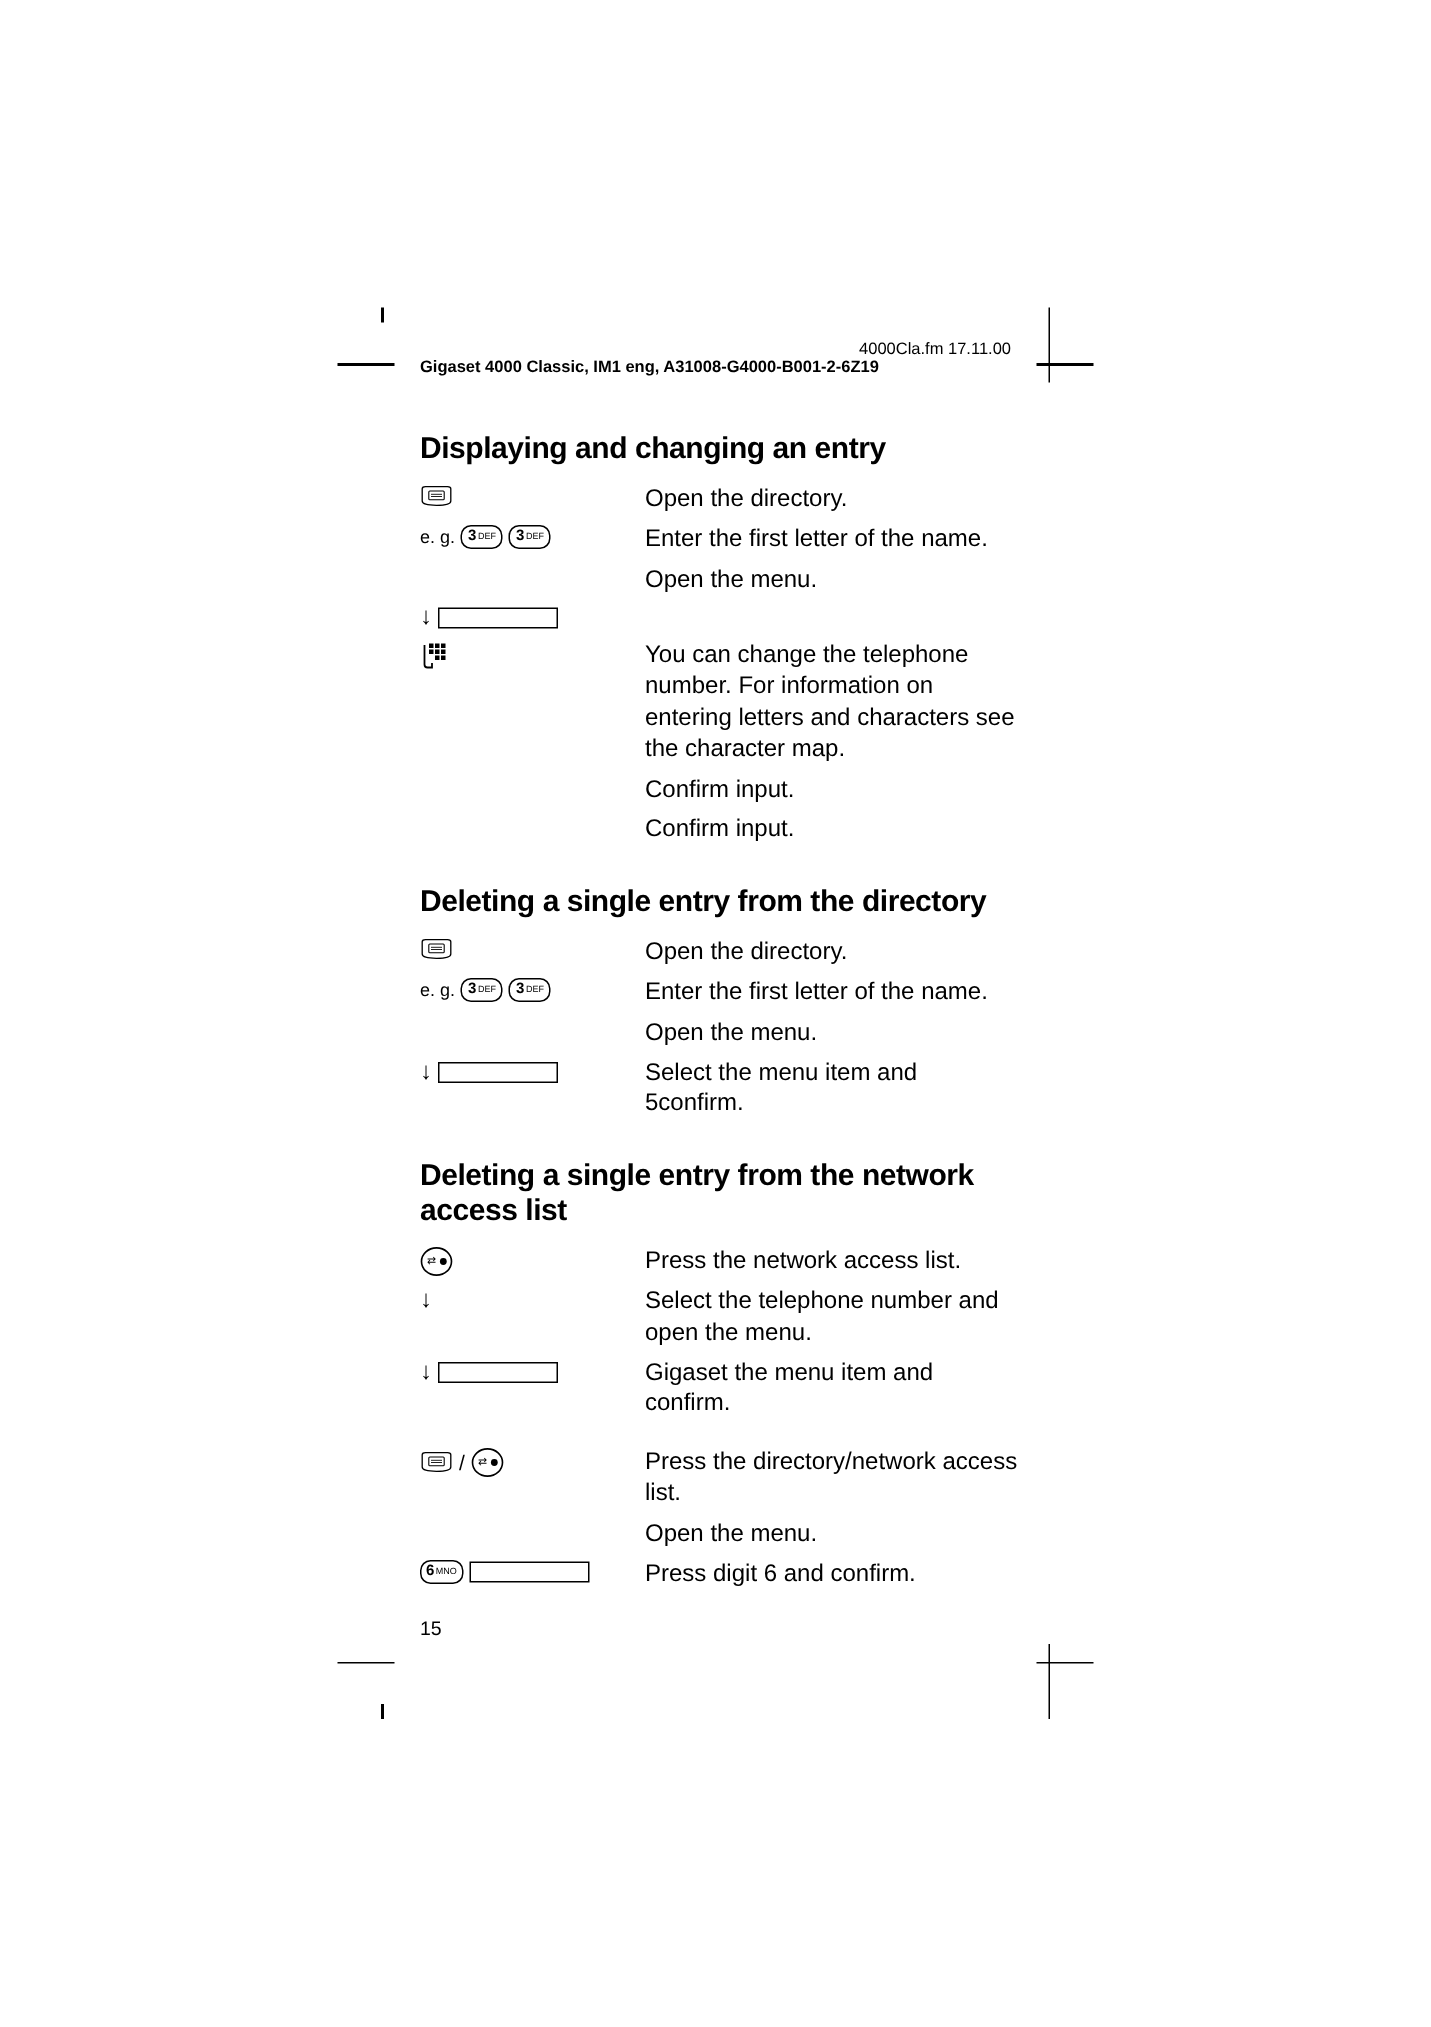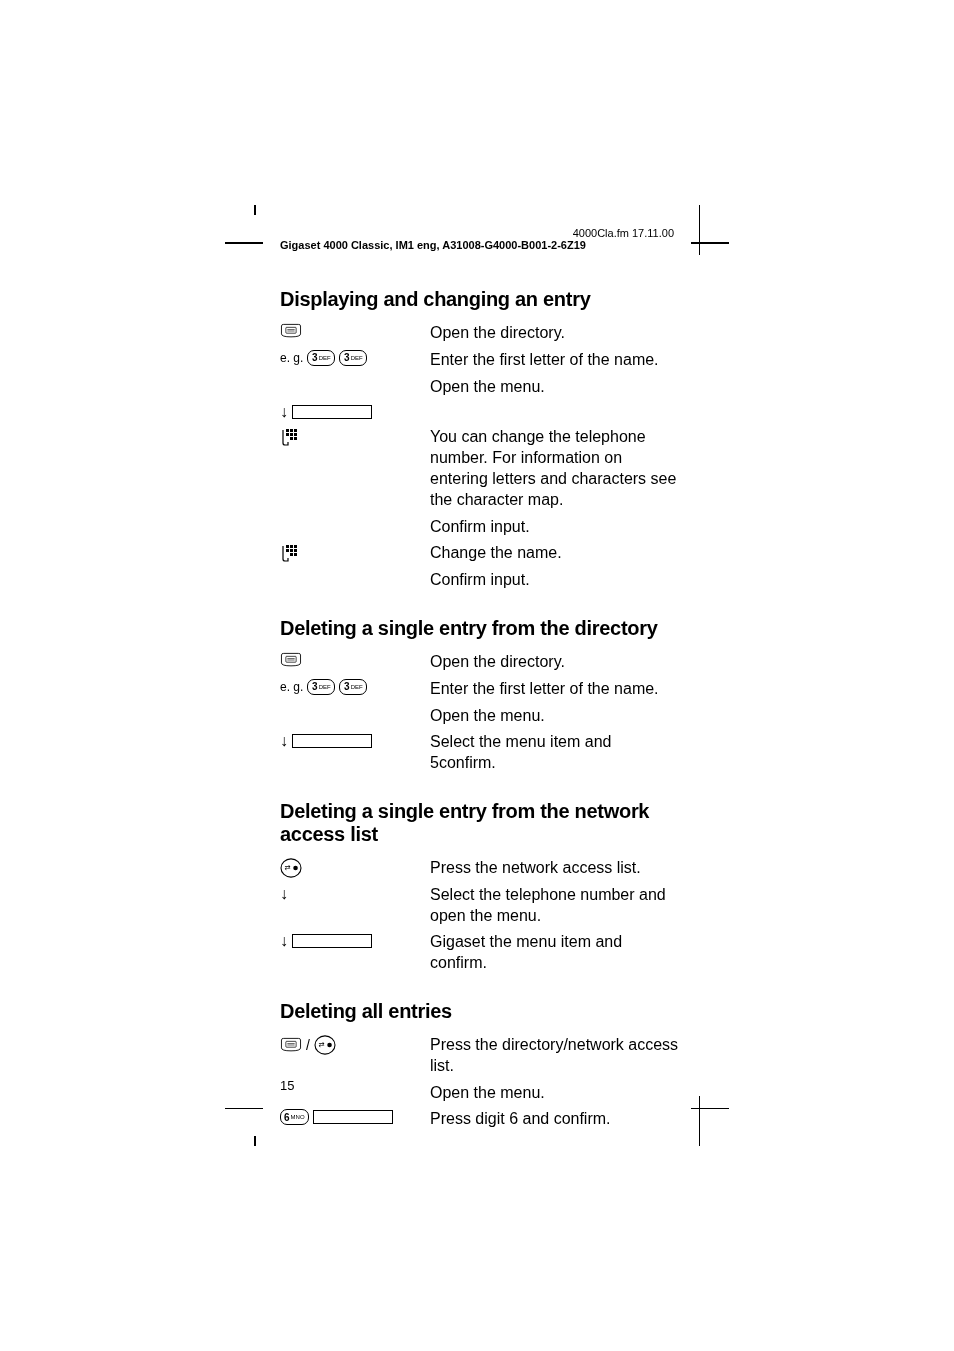--- a/index.html
+++ b/index.html
@@ -195,36 +195,20 @@
       </svg>
     </div>
     <div class="text-col">You can change the telephone number. For information on entering letters and characters see the character map.</div>
   </div>
 
   <div class="row">
     <div class="icon-col"></div>
     <div class="text-col">Confirm input.</div>
   </div>
 
-  <div class="row">
-    <div class="icon-col">
-      <svg width="20" height="20" viewBox="0 0 20 20">
-        <path d="M 3 3 L 3 16 Q 3 18 5 18 L 8 18 L 8 15" fill="none" stroke="#000" stroke-width="1.2"></path>
-        <rect x="6" y="2" width="3" height="3" fill="#000"></rect>
-        <rect x="10" y="2" width="3" height="3" fill="#000"></rect>
-        <rect x="14" y="2" width="3" height="3" fill="#000"></rect>
-        <rect x="6" y="6" width="3" height="3" fill="#000"></rect>
-        <rect x="10" y="6" width="3" height="3" fill="#000"></rect>
-        <rect x="14" y="6" width="3" height="3" fill="#000"></rect>
-        <rect x="10" y="10" width="3" height="3" fill="#000"></rect>
-        <rect x="14" y="10" width="3" height="3" fill="#000"></rect>
-      </svg>
-    </div>
-    <div class="text-col">Change the name.</div>
-  </div>
 
   <div class="row">
     <div class="icon-col"></div>
     <div class="text-col">Confirm input.</div>
   </div>
 
   <div class="section-gap"></div>
 
   <h2>Deleting a single entry from the directory</h2>
 
@@ -293,21 +277,20 @@
   <div class="row">
     <div class="icon-col">
       <span class="arrow-down">↓</span>
       <span class="menu-box"></span>
     </div>
     <div class="text-col">Gigaset the menu item and confirm.</div>
   </div>
 
   <div class="section-gap"></div>
 
-  <h2>Deleting all entries</h2>
 
   <div class="row">
     <div class="icon-col">
       <svg class="dir-icon-svg" viewBox="0 0 30 20">
         <path d="M 2 3 Q 2 1 5 1 L 25 1 Q 28 1 28 3 L 28 14 Q 28 18 15 18 Q 2 18 2 14 Z" fill="none" stroke="#000" stroke-width="1.2"></path>
         <rect x="8" y="5" width="14" height="8" rx="1" fill="none" stroke="#000" stroke-width="1"></rect>
         <line x1="10" y1="8" x2="20" y2="8" stroke="#000" stroke-width="0.8"></line>
         <line x1="10" y1="10" x2="20" y2="10" stroke="#000" stroke-width="0.8"></line>
       </svg>
       <span style="font-size:14px;">/</span>

